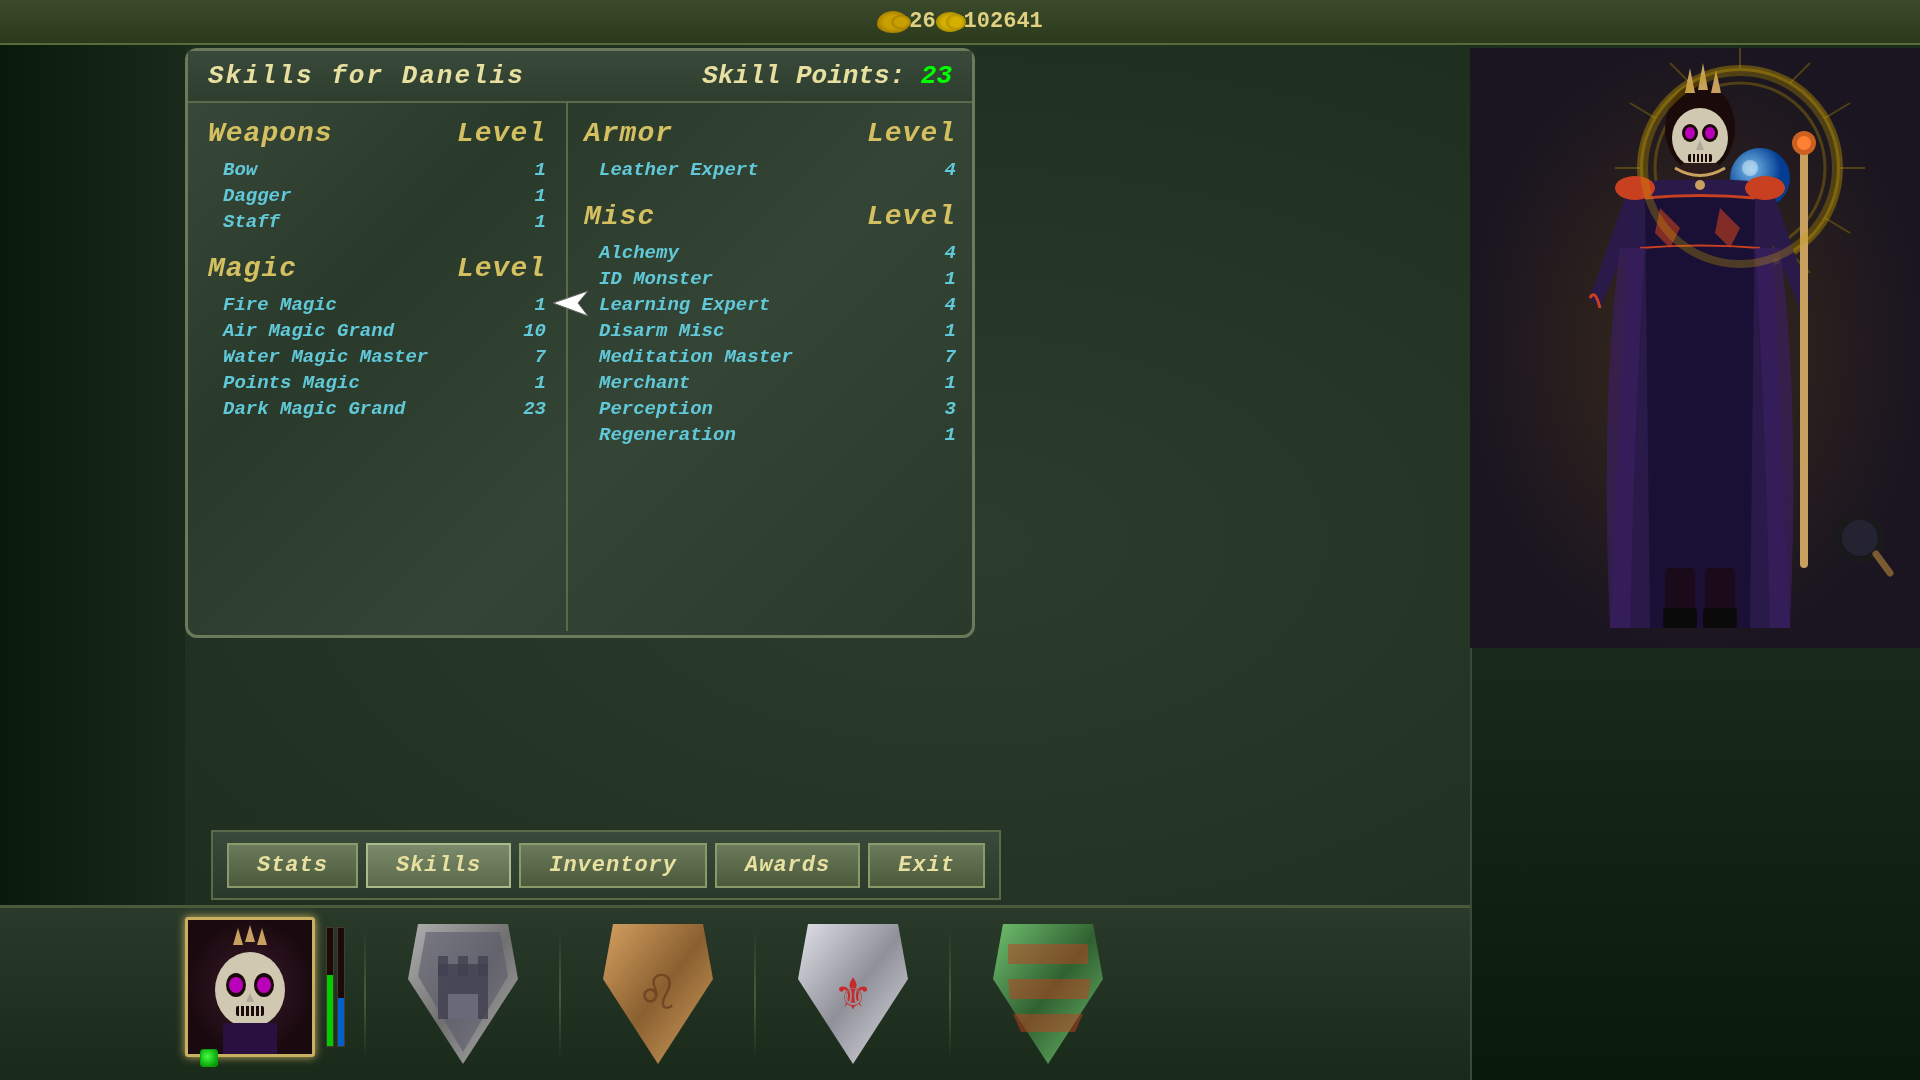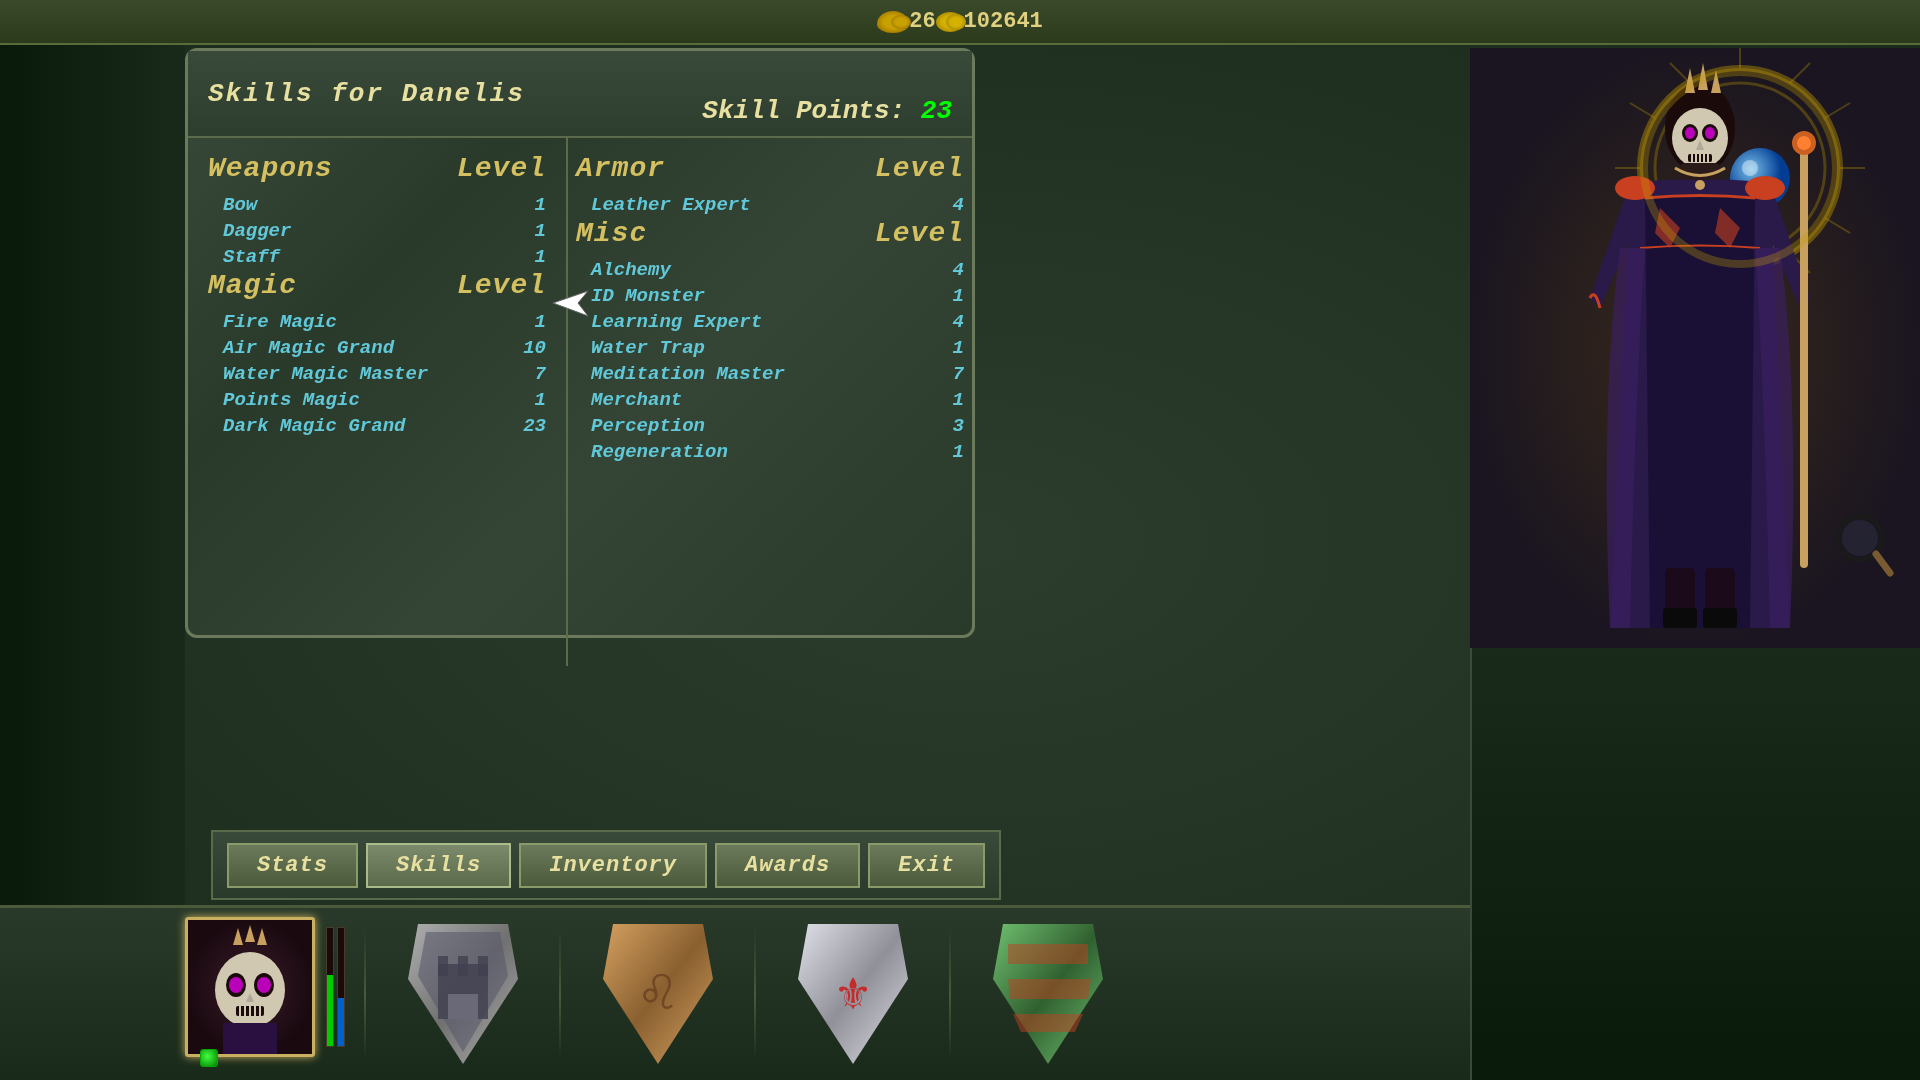--- a/index.html
+++ b/index.html
@@ -103,42 +103,41 @@
       font-style: italic;
       font-weight: bold;
       letter-spacing: 2px;
     }
 
     .skill-points {
       color: #e8e0a0;
       font-size: 26px;
       font-style: italic;
       font-weight: bold;
-      margin-top: 35px;
     }
 
     .skill-points-val {
       color: #00ff00;
     }
 
     
     .skills-body {
       display: flex;
       height: calc(100% - 56px);
     }
 
     .col-left {
       width: 380px;
       padding: 15px 20px;
       border-right: 2px solid #5a6a4a;
     }
 
     .col-right {
       flex: 1;
-      padding: 15px 8px;
+      padding: 15px 16px;
     }
 
     .section-header {
       display: flex;
       justify-content: space-between;
       color: #d4c060;
       font-size: 28px;
       font-style: italic;
       font-weight: bold;
       margin-bottom: 8px;
@@ -159,20 +158,21 @@
     }
 
     .skill-level {
       color: #60c8d8;
       font-size: 19px;
       font-style: italic;
       font-weight: bold;
     }
 
     .section-gap {
+      margin-top: 18px;
     }
 
     
     .arrow-cursor {
       position: absolute;
       top: 286px;
       left: 548px;
       width: 45px;
       height: 35px;
       z-index: 10;
@@ -463,21 +463,21 @@
         </div>
         <div class="skill-row">
           <span class="skill-name">ID Monster</span>
           <span class="skill-level">1</span>
         </div>
         <div class="skill-row">
           <span class="skill-name">Learning Expert</span>
           <span class="skill-level">4</span>
         </div>
         <div class="skill-row">
-          <span class="skill-name">Water Trap</span>
+          <span class="skill-name">Disarm Misc</span>
           <span class="skill-level">1</span>
         </div>
         <div class="skill-row">
           <span class="skill-name">Meditation Master</span>
           <span class="skill-level">7</span>
         </div>
         <div class="skill-row">
           <span class="skill-name">Merchant</span>
           <span class="skill-level">1</span>
         </div>

